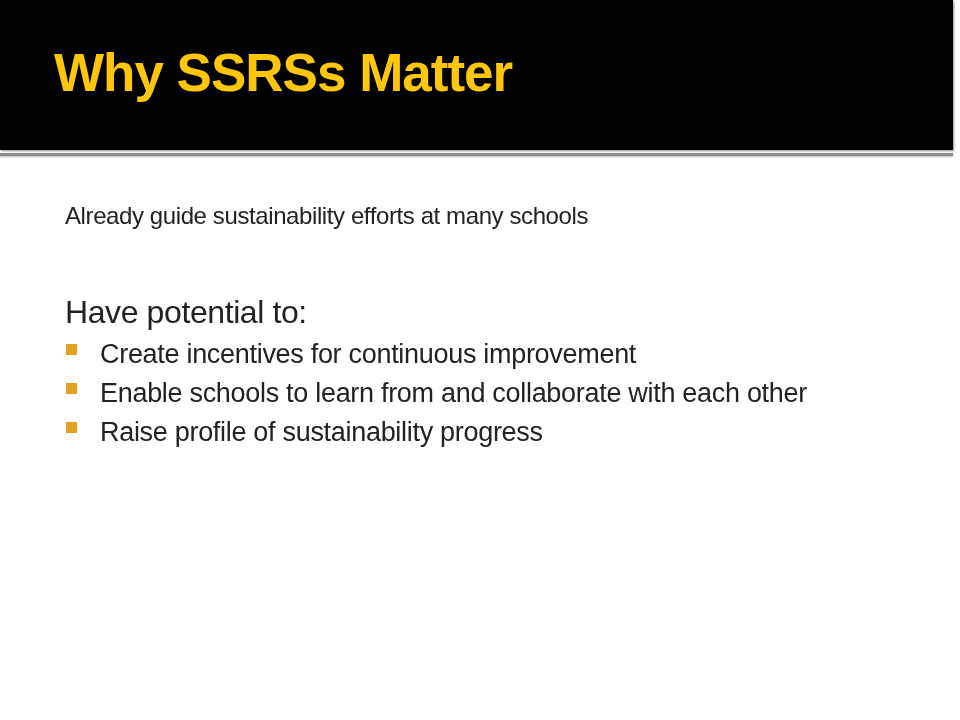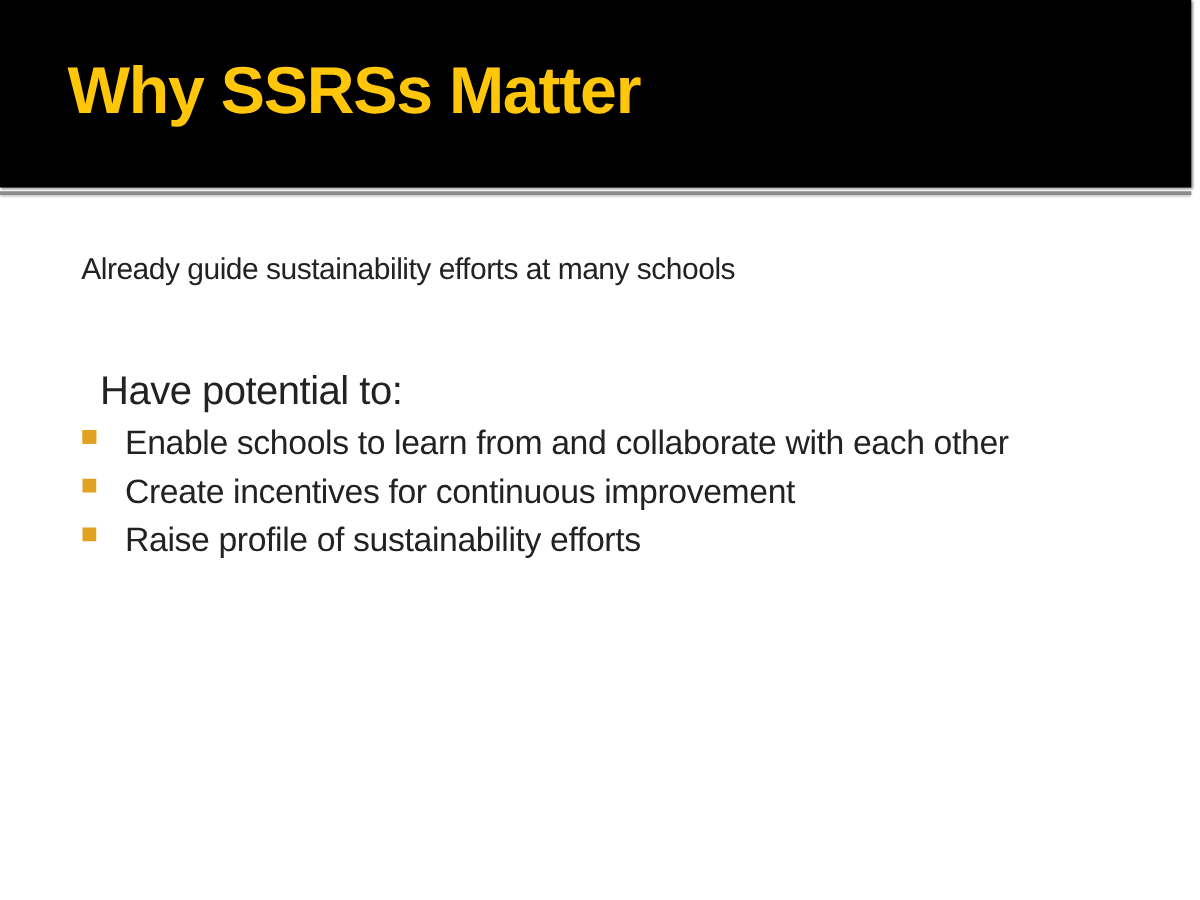--- a/index.html
+++ b/index.html
@@ -38,21 +38,21 @@
   .body-area{
     position:absolute;left:65px;top:196px;right:38px;
     color:var(--body-color,#222);
   }
   .intro-line{
     margin:0;
     font-size:24px;line-height:40px;letter-spacing:-0.4px;
     color:var(--body-color,#222);
   }
   .subheading{
-    margin:56px 0 0 15px;
+    margin:56px 0 0 0;
     font-size:32px;line-height:40px;letter-spacing:-0.4px;
     color:var(--body-color,#222);
   }
   .bullet-list{
     margin:3px 0 0 0;padding:0;list-style:none;
   }
   .bullet-item{
     position:relative;
     padding-left:35px;
     font-size:27px;line-height:38.8px;letter-spacing:-0.3px;
@@ -75,19 +75,19 @@
       <div class="slide-title">Why SSRSs Matter</div>
     </div>
     <div class="header-rule"></div>
   </div>
 
   <div class="body-area">
     <p class="intro-line">Already guide sustainability efforts at many schools</p>
     <p class="subheading">Have potential to:</p>
     <ul class="bullet-list">
         <li class="bullet-item"><span class="bullet-marker"></span></li>
+        <li class="bullet-item"><span class="bullet-marker"></span><span>Create incentives for continuous improvement</span></li>
         <li class="bullet-item"><span class="bullet-marker"></span><span>Enable schools to learn from and collaborate with each other</span></li>
-        <li class="bullet-item"><span class="bullet-marker"></span><span>Create incentives for continuous improvement</span></li>
-        <li class="bullet-item"><span class="bullet-marker"></span><span>Raise profile of sustainability efforts</span></li>
+        <li class="bullet-item"><span class="bullet-marker"></span><span>Raise profile of sustainability progress</span></li>
       </ul>
   </div>
 
 </div>
 
 </body></html>

